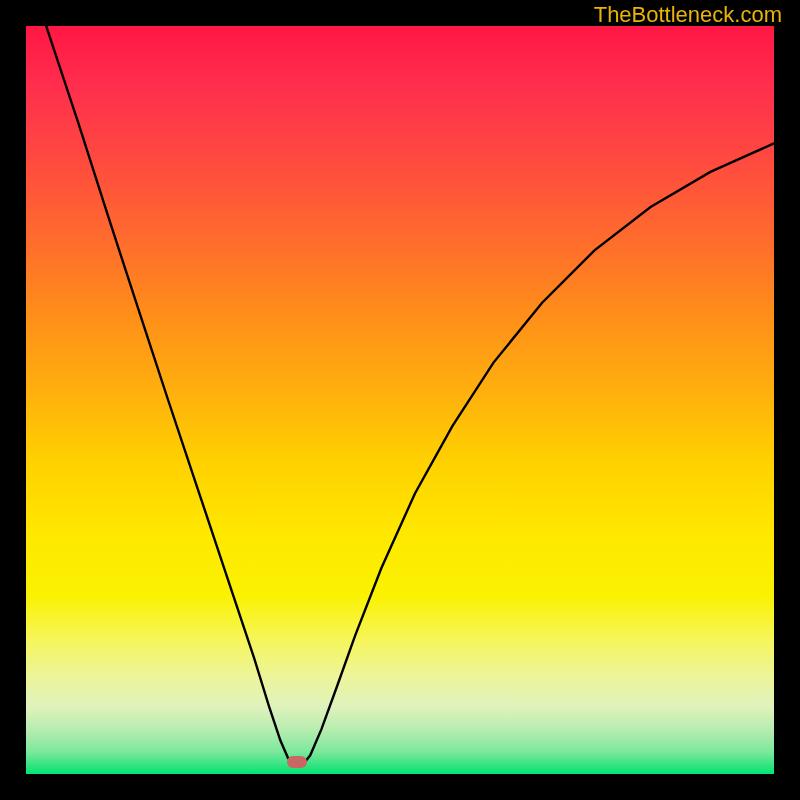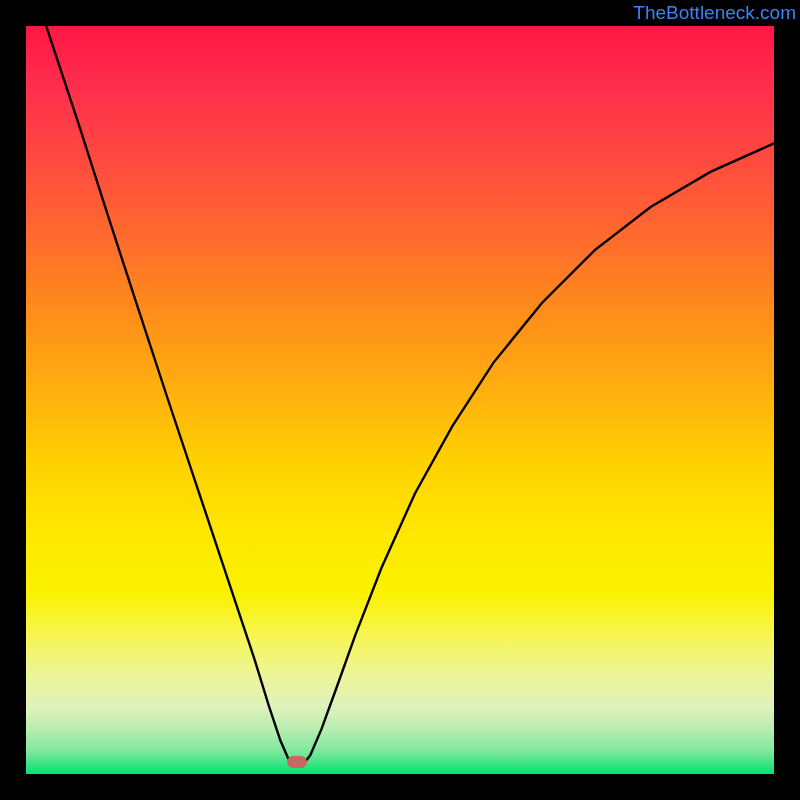--- a/index.html
+++ b/index.html
@@ -6,23 +6,23 @@
   body {
     width: 800px;
     height: 800px;
     background: #000;
     position: relative;
     font-family: Arial, sans-serif;
   }
   .watermark {
     position: absolute;
     top: 2px;
-    right: 4px;
-    color: #3b82f6;
-    font-size: 19px;
+    right: 18px;
+    color: #eab308;
+    font-size: 22px;
     font-weight: 500;
     z-index: 10;
   }
   .plot-area {
     position: absolute;
     top: 26px;
     left: 26px;
     width: 748px;
     height: 748px;
     background: linear-gradient(to bottom,

